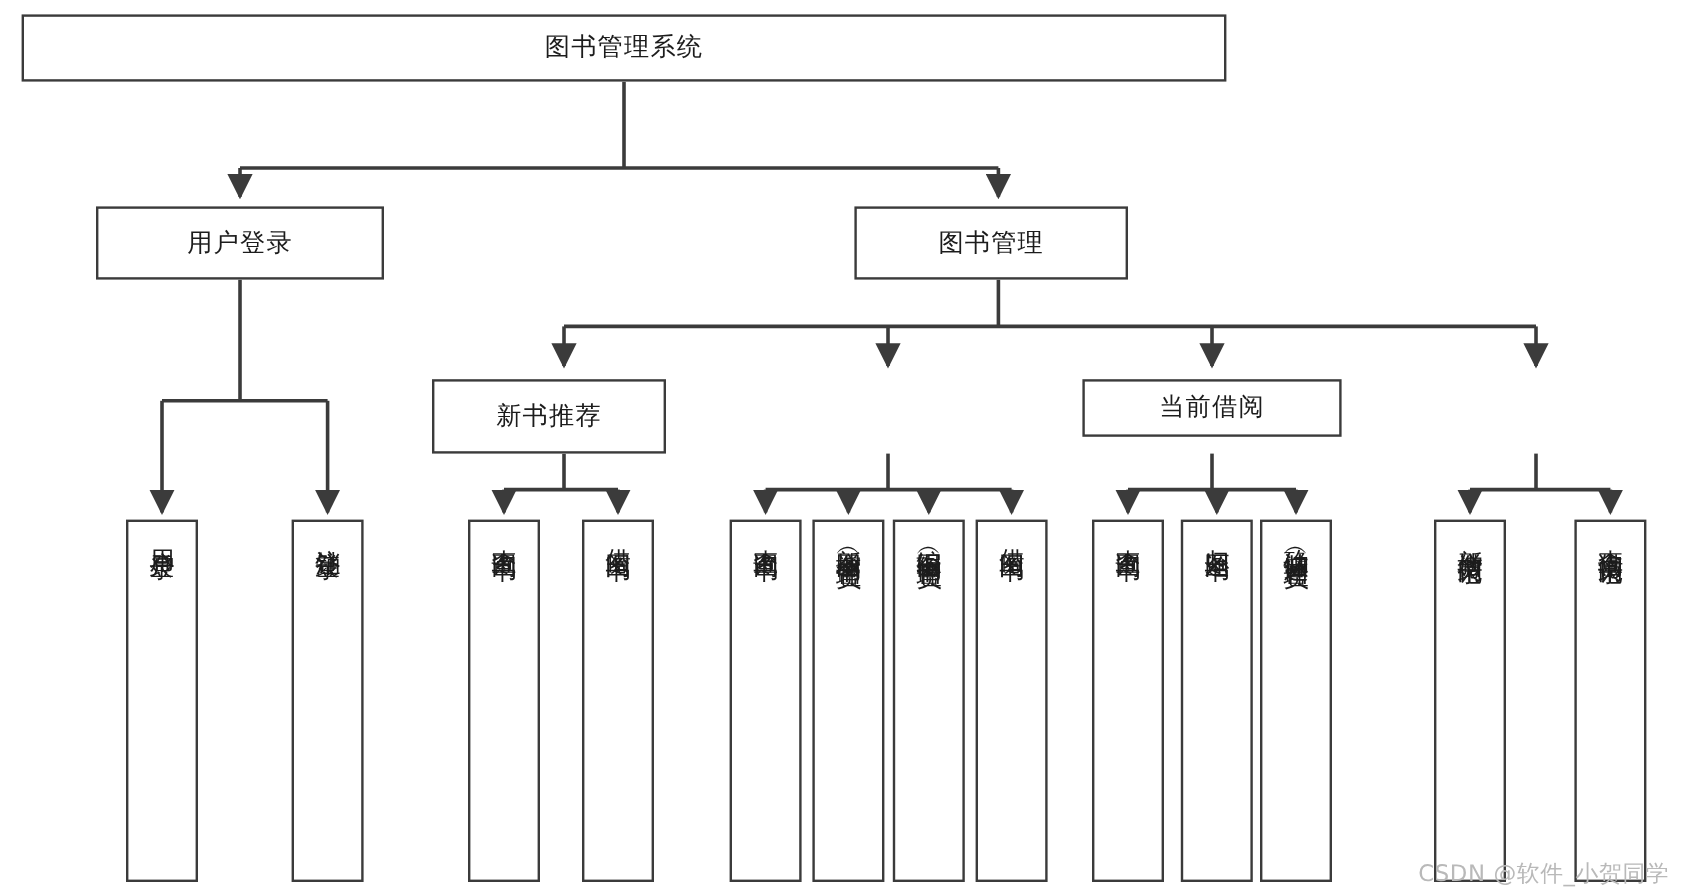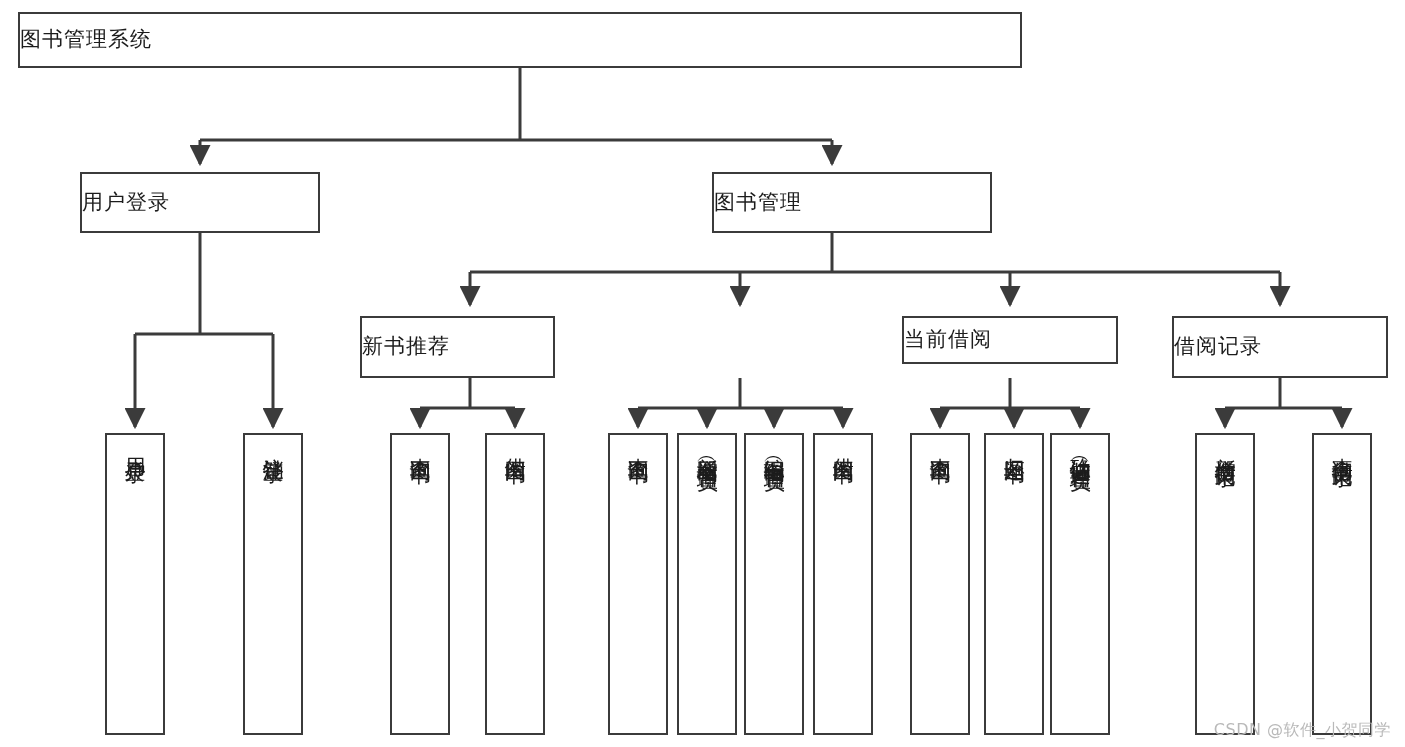--- a/index.html
+++ b/index.html
@@ -24,21 +24,21 @@
     width: 1405px;
     height: 747px;
   }
   .node {
     position: absolute;
     box-sizing: border-box;
     border: 2px solid #3b3b3b;
     background: #ffffff;
     display: flex;
     align-items: center;
-    justify-content: flex-start;
+    justify-content: center;
     color: #1c1c1c;
   }
   .node.horiz {
     font-size: 21px;
     letter-spacing: 1px;
     line-height: 1.2;
   }
   .node.vert {
     writing-mode: vertical-rl;
     text-orientation: upright;
@@ -53,21 +53,21 @@
   }
   .node.vert .txt {
     writing-mode: vertical-rl;
     text-orientation: upright;
     white-space: nowrap;
   }
   .watermark {
     position: absolute;
     right: 14px;
     bottom: 6px;
-    font-size: 16px;
+    font-size: 19px;
     color: #b9b9b9;
     letter-spacing: 0.5px;
     white-space: nowrap;
   }
 </style>
 </head>
 <body>
 
 <div id="canvas">
 
@@ -121,32 +121,29 @@
     </g>
   </svg>
 
   <div class="node horiz" style="left:18px; top:12px; width:1004px; height:56px;">
     <span class="txt">图书管理系统</span>
   </div>
 
   <div class="node horiz" style="left:80px; top:172px; width:240px; height:61px;">
     <span class="txt">用户登录</span>
   </div>
-  <div class="node horiz" style="left:712px; top:172px; width:280px; height:61px;">
+  <div class="node horiz" style="left:712px; top:172px; width:228px; height:61px;">
     <span class="txt">图书管理</span>
   </div>
 
   <div class="node horiz" style="left:348px; top:316px; width:195px; height:62px;margin-left:12px;">
     <span class="txt">新书推荐</span>
   </div>
   <div class="node horiz" style="left:902px; top:316px; width:216px; height:48px;">
     <span class="txt">当前借阅</span>
-  </div>
-  <div class="node horiz" style="left:1172px; top:316px; width:216px; height:62px;">
-    <span class="txt">借阅记录</span>
   </div>
 
   <div class="node vert" style="left:105px; top:433px; width:60px; height:302px;">
     <span class="txt">用户登录</span>
   </div>
   <div class="node vert" style="left:243px; top:433px; width:60px; height:302px;">
     <span class="txt">注销登录</span>
   </div>
 
   <div class="node vert" style="left:390px; top:433px; width:60px; height:302px;">

